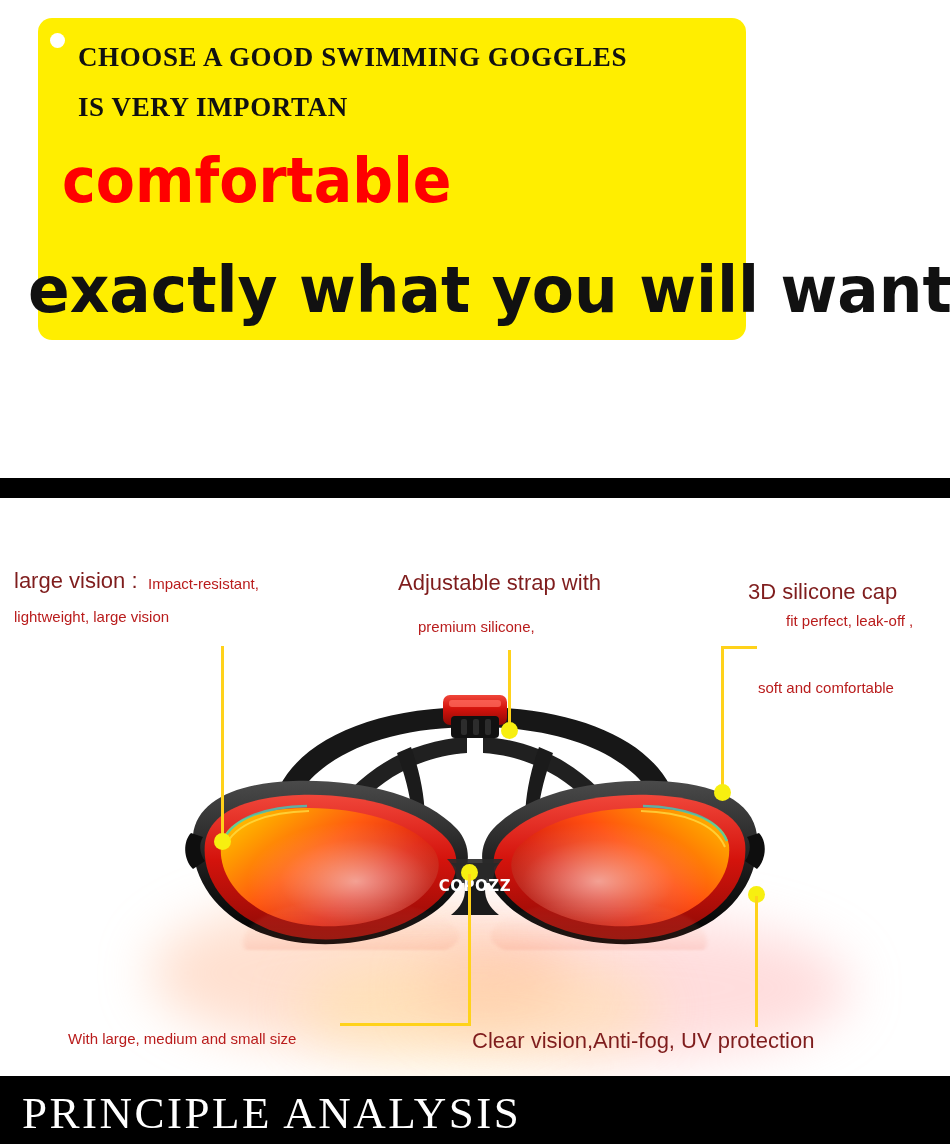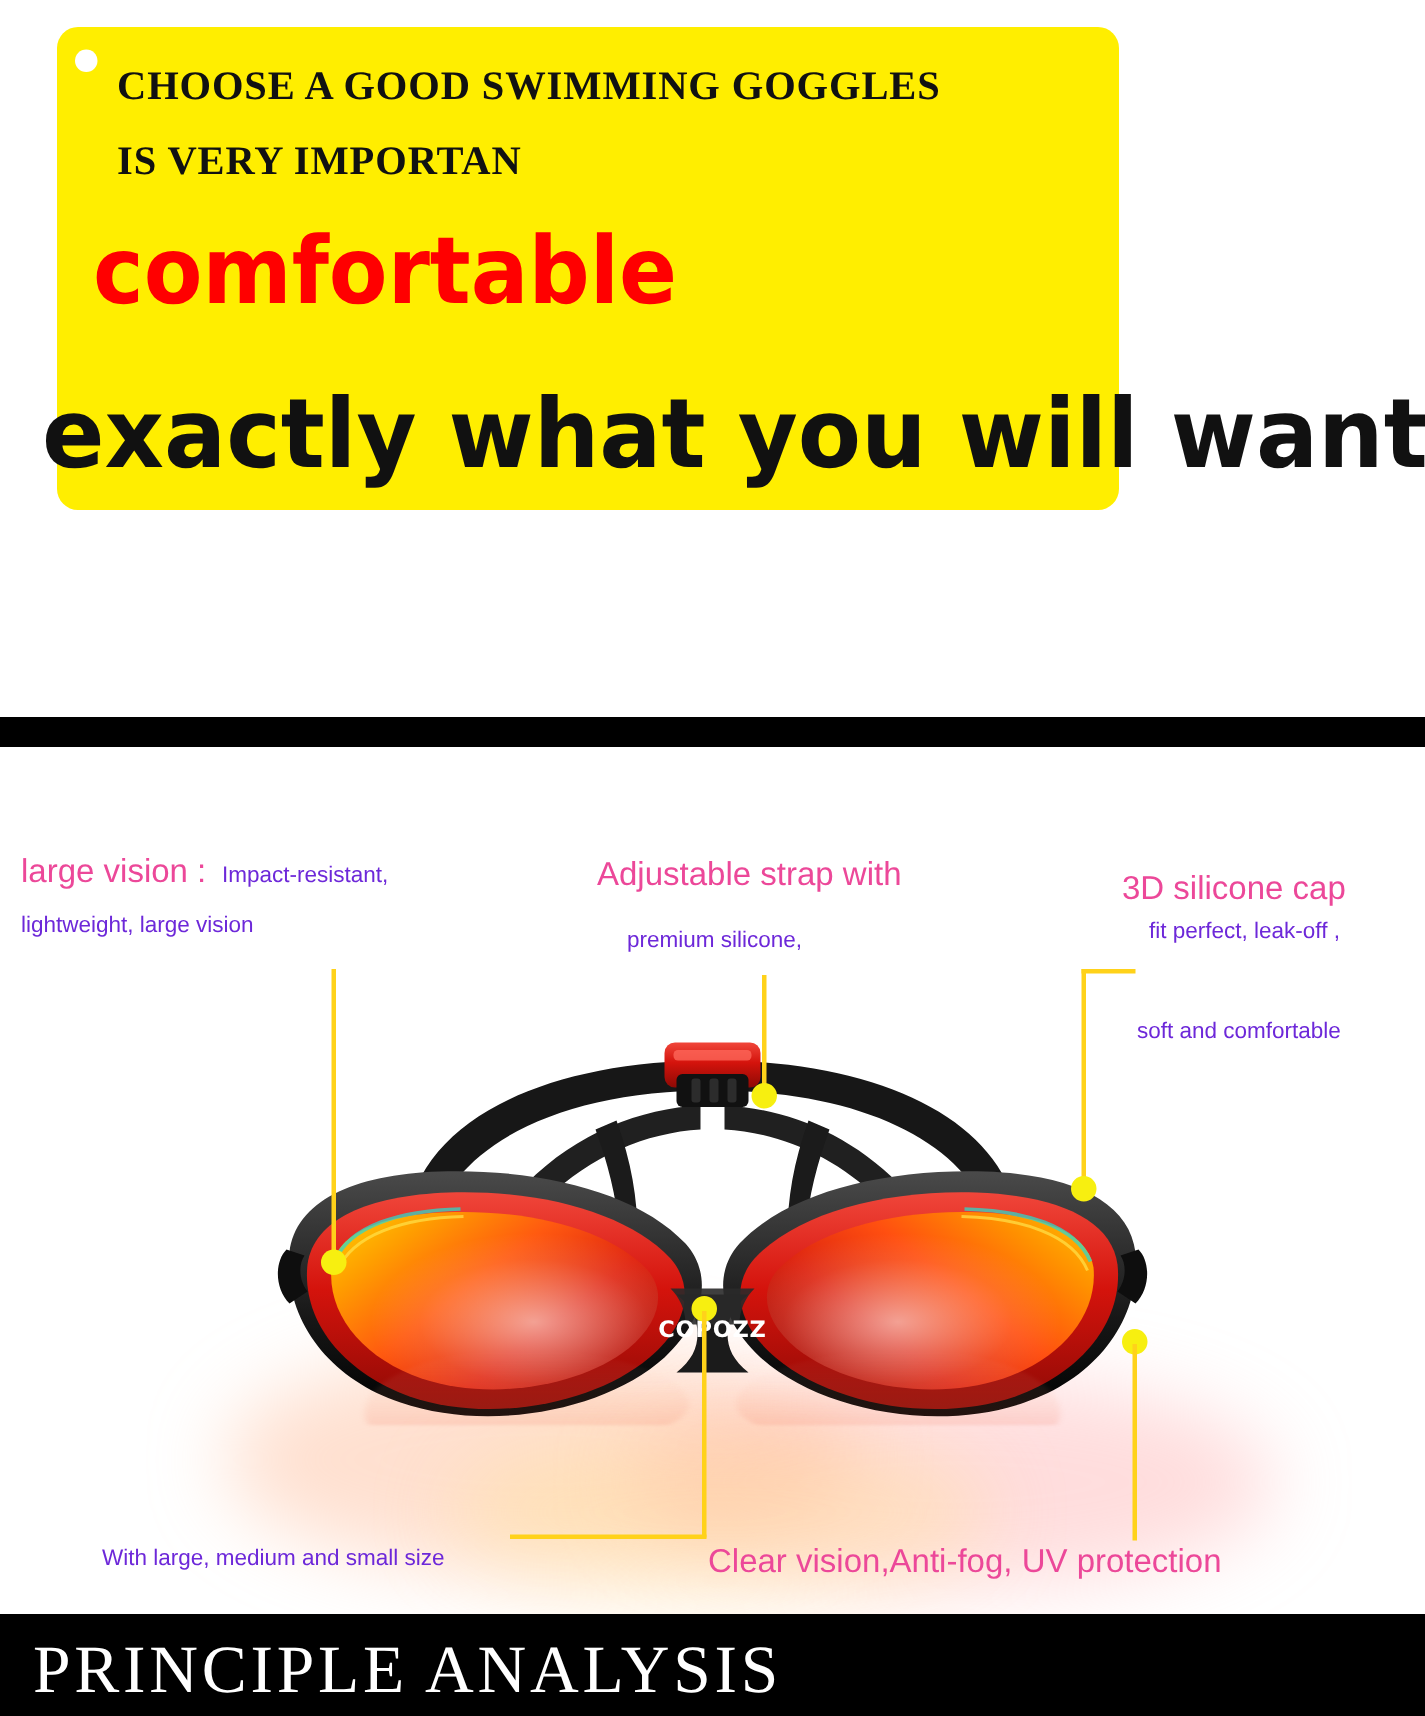--- a/index.html
+++ b/index.html
@@ -143,44 +143,44 @@
     background: rgba(255,170,170,0.40);
   }
   #wash-c {
     left: 300px; top: 455px; width: 360px; height: 110px;
     background: rgba(255,224,150,0.40);
   }
 
   
   .callout-title {
     position: absolute;
-    color: #ec4899;
+    color: #7f1d1d;
     font-family: "Liberation Sans", sans-serif;
     font-weight: 400;
     font-size: 22px;
     white-space: nowrap;
   }
   .callout-sub {
     position: absolute;
-    color: #6d28d9;
+    color: #b91c1c;
     font-family: "Liberation Sans", sans-serif;
     font-weight: 400;
     font-size: 15px;
     white-space: nowrap;
   }
 
   #lbl-vision-title  { left: 14px;  top: 70px; }
   #lbl-vision-desc   { left: 148px; top: 77px; }
   #lbl-vision-sub    { left: 14px;  top: 110px; }
 
   #lbl-strap-title   { left: 398px; top: 72px; }
   #lbl-strap-sub     { left: 418px; top: 120px; }
 
   #lbl-cap-title     { left: 748px; top: 81px; }
-  #lbl-cap-sub1      { left: 766px; top: 114px; }
+  #lbl-cap-sub1      { left: 786px; top: 114px; }
   #lbl-cap-sub2      { left: 758px; top: 144px; margin-top: 37px; }
 
   #lbl-bridge-title  { left: 72px;  top: 485px; }
   #lbl-bridge-sub    { left: 68px;  top: 532px; }
 
   #lbl-clear-title   { left: 472px; top: 530px; font-size: 22px; }
 
   
   .lead-v {
     position: absolute;

